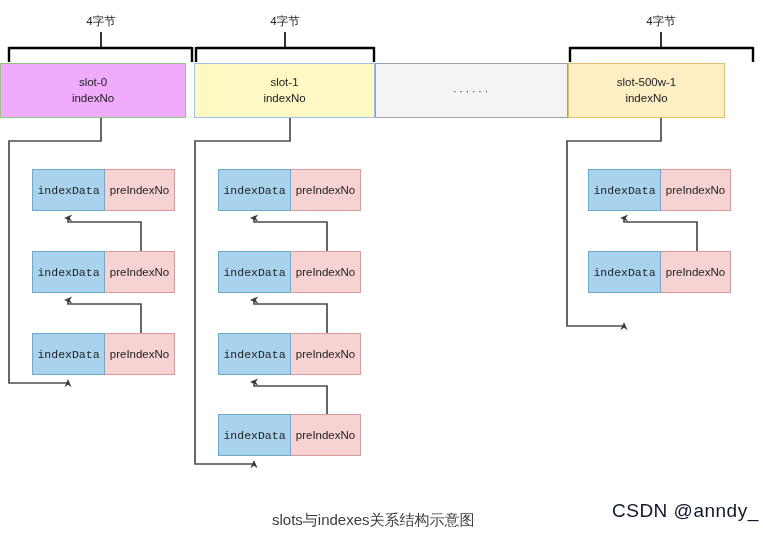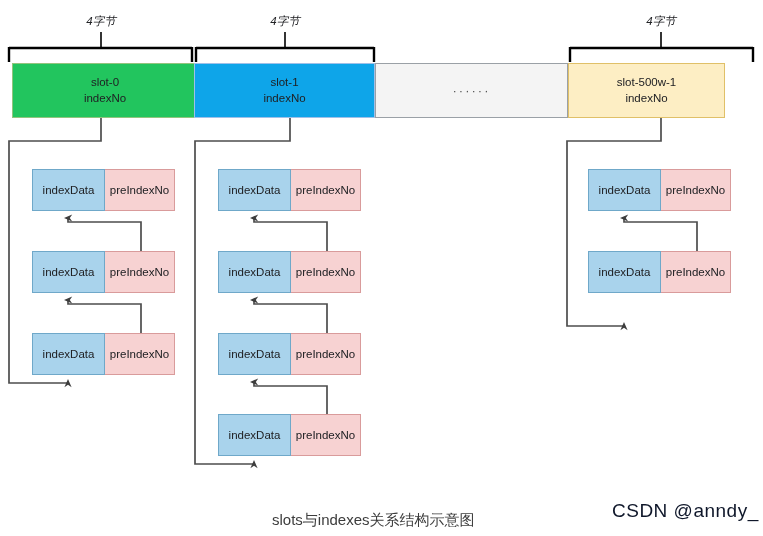--- a/index.html
+++ b/index.html
@@ -12,39 +12,39 @@
   svg.layer{position:absolute;left:0;top:0;width:763px;height:536px;pointer-events:none;}
 
   
   .slot{
     position:absolute;box-sizing:border-box;height:55px;top:63px;
     border:1px solid #9aa0a6;
     display:flex;align-items:center;justify-content:center;
     text-align:center;line-height:1.32;font-size:11.5px;color:#202124;
   }
   .slot .lbl{white-space:pre-line;}
-  .slot-0{left:12px;width:186px;background:#22c55e;border-color:#93c47d;text-align:center;}
-  .slot-1{left:194px;width:181px;background:#0ea5e9;border-color:#9fc0e8;}
+  .slot-0{left:0;width:186px;background:#f0abfc;border-color:#93c47d;text-align:center;}
+  .slot-1{left:194px;width:181px;background:#fef9c3;border-color:#9fc0e8;}
   .slot-dots{left:375px;width:193px;background:#f4f4f4;border-color:#9aa0a6;
              font-size:13px;letter-spacing:2px;color:#555;}
   .slot-n{left:568px;width:157px;background:#fdeec4;border-color:#e0c068;}
 
   
   .byte-label{
     position:absolute;font-size:11.5px;color:#202124;
-    transform:translateX(-50%);white-space:nowrap;font-style:italic;
+    transform:translateX(-50%);white-space:nowrap;
   }
 
   
   .node{position:absolute;height:42px;display:flex;box-sizing:border-box;}
   .node .half{
     box-sizing:border-box;display:flex;align-items:center;justify-content:center;
     font-size:11.5px;color:#202124;white-space:nowrap;
   }
-  .node .data-half{background:#a9d3ec;border:1px solid #6fa8c9;width:73px;}
+  .node .data-half{background:#a9d3ec;border:1px solid #6fa8c9;width:73px;font-family:Liberation Mono, monospace;}
   .node .pre-half{background:#f7d2d2;border:1px solid #d99b9b;border-left:none;width:70px;}
 
   
   .caption{
     position:absolute;left:272px;top:511px;font-size:15px;color:#3c3c3c;
     white-space:nowrap;
   }
   .watermark{
     position:absolute;left:612px;top:500px;font-size:19px;color:#0f172a;
     white-space:nowrap;letter-spacing:.5px;

